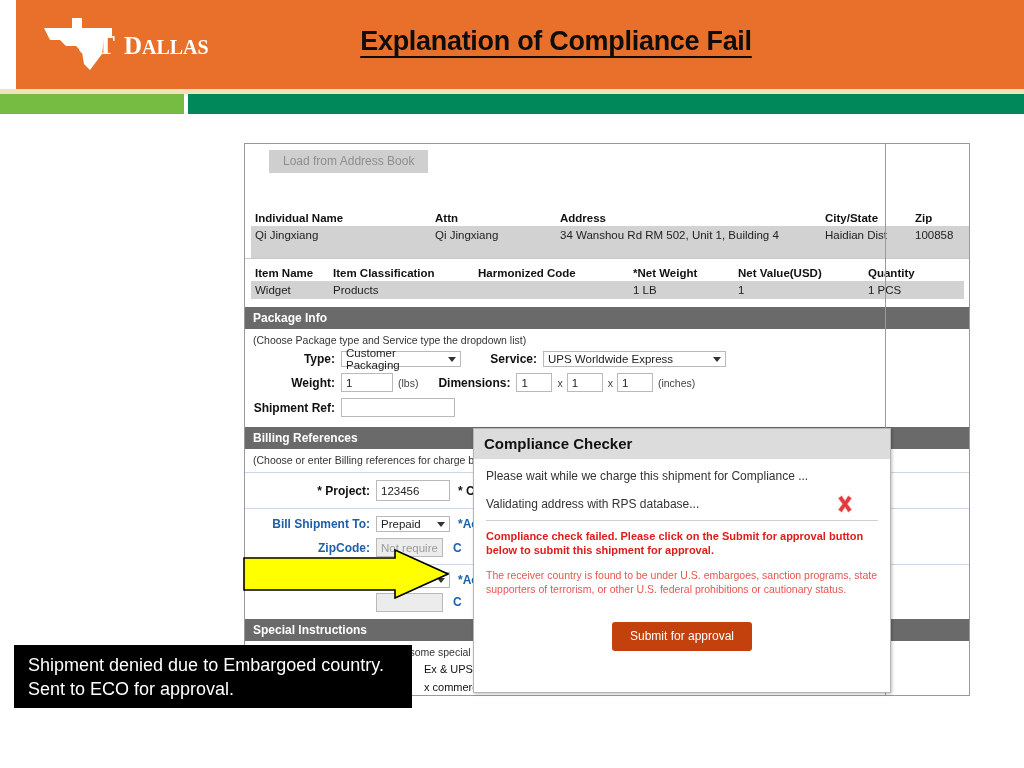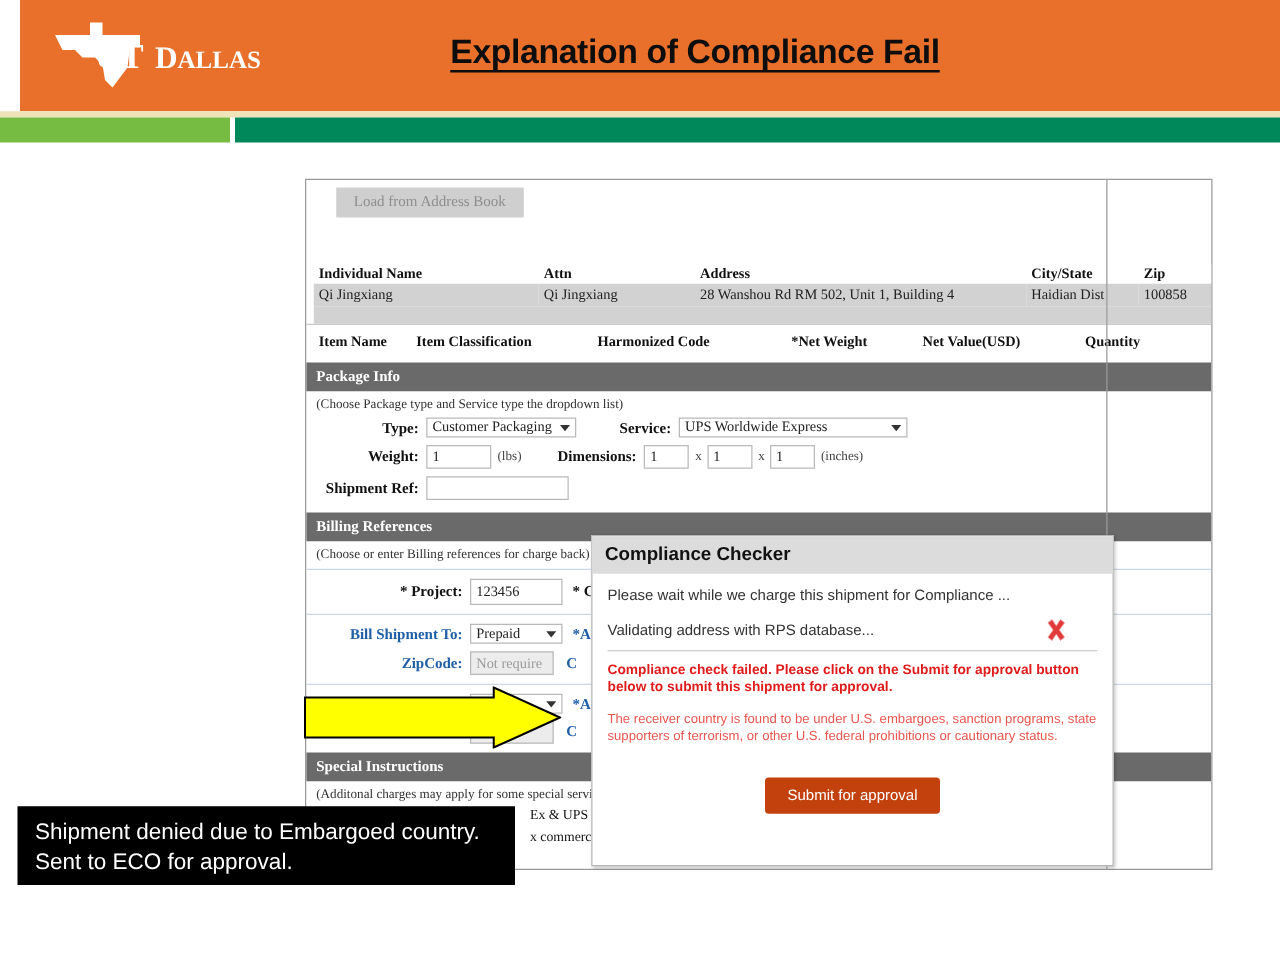--- a/index.html
+++ b/index.html
@@ -43,21 +43,20 @@
   }
 
   
   .form-shot {
     position: absolute; left: 244px; top: 143px;
     width: 726px; height: 553px;
     background: #ffffff;
     border: 1px solid #9a9a9a;
     font-size: 11px; color: #111;
     overflow: hidden;
-    font-family: Liberation Serif, serif;
   }
   .pad { padding: 0 6px; margin-top: 35px; }
 
   .btn-addr {
     display: inline-block;
     margin: 6px 0 2px 24px;
     padding: 4px 14px 5px 14px;
     background: #cfcfcf; color: #8e8e8e;
     font-size: 12px; font-weight: 400;
     border: none;
@@ -205,21 +204,21 @@
             <tr>
           <th>Individual Name</th>
           <th>Attn</th>
           <th>Address</th>
           <th>City/State</th>
           <th>Zip</th>
         </tr>
         <tr>
           <td class="link-cell">Qi Jingxiang</td>
           <td>Qi Jingxiang</td>
-          <td>28 Wanshou Rd RM 502, Unit 1, Building 4</td>
+          <td>34 Wanshou Rd RM 502, Unit 1, Building 4</td>
           <td>Haidian Dist</td>
           <td>100858</td>
         </tr>
         <tr class="spacer-row">
               <td colspan="5"></td>
             </tr>
       </tbody>
         </table>
     </div>
 
@@ -237,20 +236,28 @@
           </colgroup>
         <tbody>
             <tr>
           <th>Item Name</th>
           <th>Item Classification</th>
           <th>Harmonized Code</th>
           <th>*Net Weight</th>
           <th>Net Value(USD)</th>
           <th>Quantity</th>
         </tr>
+        <tr>
+          <td class="link-cell">Widget</td>
+          <td>Products</td>
+          <td></td>
+          <td>1   LB</td>
+          <td>1</td>
+          <td>1 PCS</td>
+        </tr>
       </tbody>
         </table>
     </div>
 
     <div class="sec-bar" style="margin-top:8px">Package Info</div>
     <div class="sec-note">(Choose Package type and Service type the dropdown list)</div>
 
     <div class="row" style="padding-left:0">
       <div class="lbl" style="width:90px">Type:</div>
       <div class="sel" style="width:120px; margin-left:6px">

